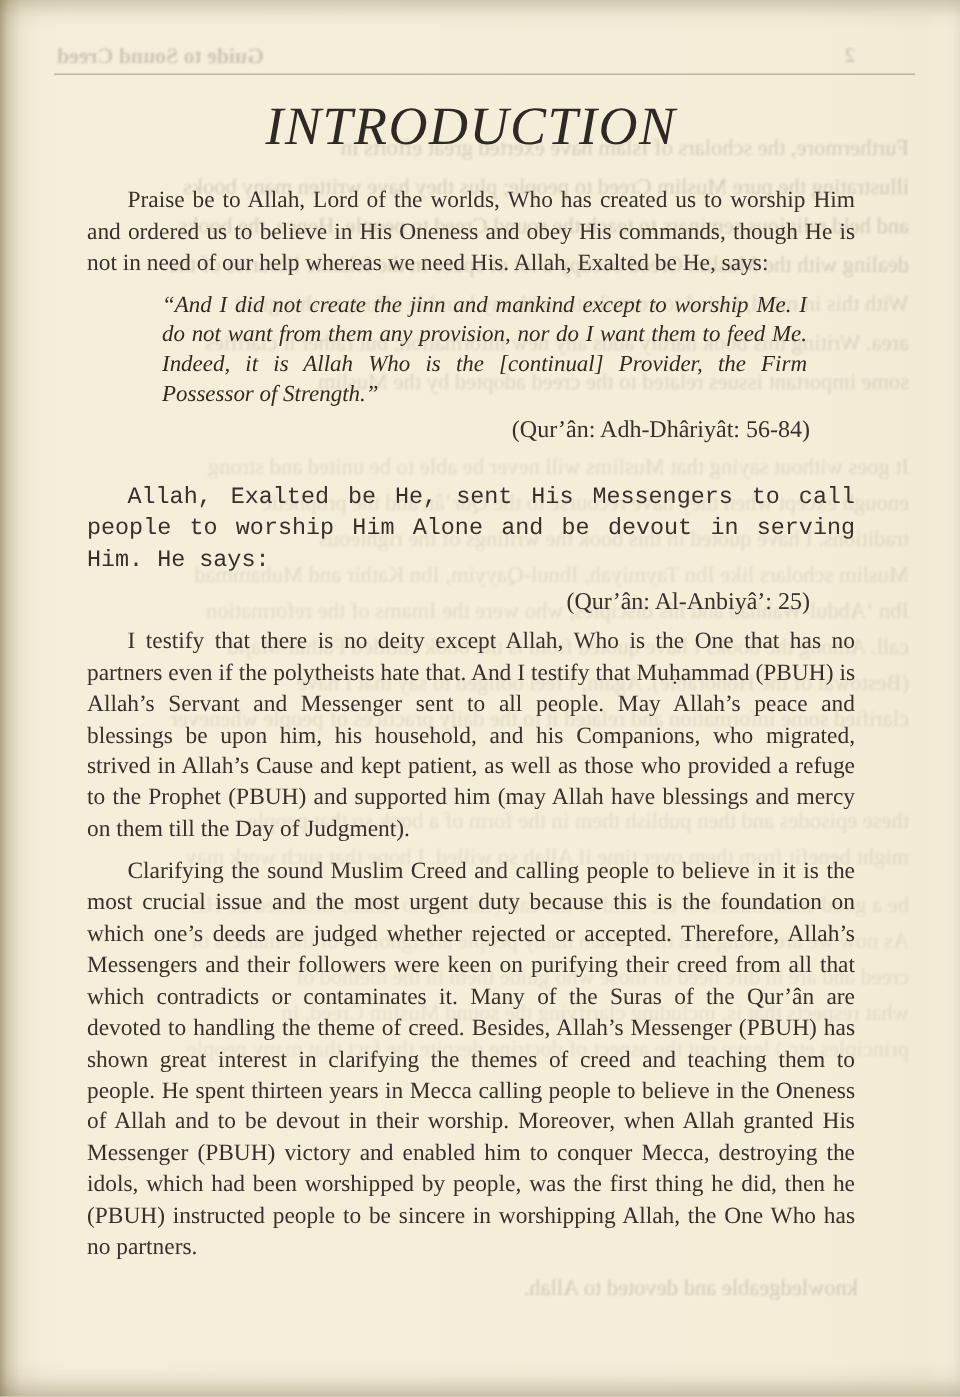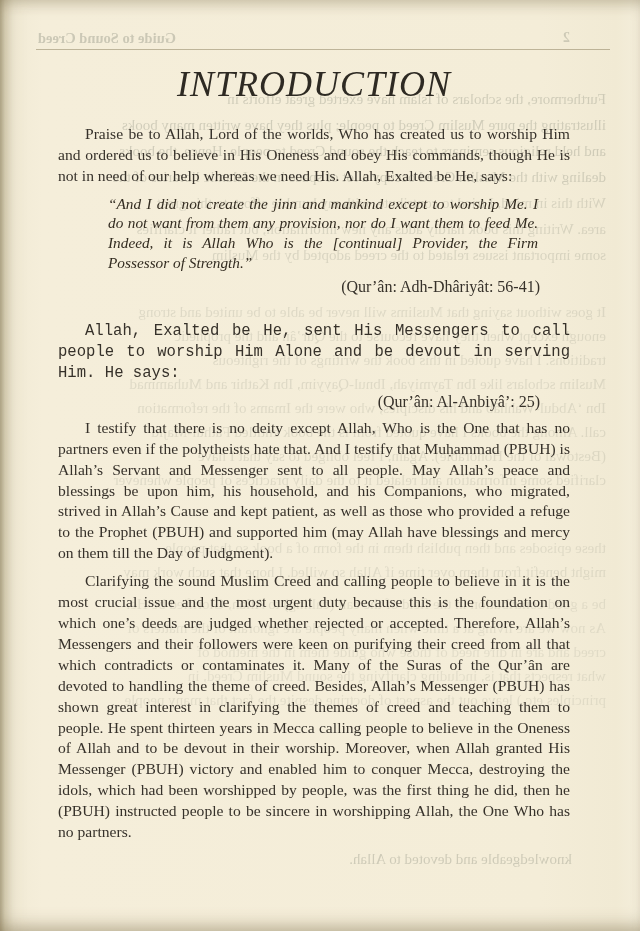--- a/index.html
+++ b/index.html
@@ -125,21 +125,21 @@
 what respects that is, including clarifying the sound Muslim Creed, in
 principles etc.) leave out the aspect of doctrine despite the fact that many people</div>
   <div class="ghost gh-6">knowledgeable and devoted to Allah.</div>
 
   <div class="content">
     <h1 class="title">INTRODUCTION</h1>
 
     <p class="body p1">Praise be to Allah, Lord of the worlds, Who has created us to worship Him and ordered us to believe in His Oneness and obey His commands, though He is not in need of our help whereas we need His. Allah, Exalted be He, says:</p>
 
     <div class="quote q1">“And I did not create the jinn and mankind except to worship Me. I do not want from them any provision, nor do I want them to feed Me. Indeed, it is Allah Who is the [continual] Provider, the Firm Possessor of Strength.”</div>
-    <div class="ref r1">(Qur’ân: Adh-Dhâriyât: 56-41)</div>
+    <div class="ref r1">(Qur’ân: Adh-Dhâriyât: 56-84)</div>
 
     <p class="body p2">Allah, Exalted be He, sent His Messengers to call people to worship Him Alone and be devout in serving Him. He says:</p>
 
     <div class="ref r2">(Qur’ân: Al-Anbiyâ’: 25)</div>
 
     <p class="body p3">I testify that there is no deity except Allah, Who is the One that has no partners even if the polytheists hate that. And I testify that Muḥammad (PBUH) is Allah’s Servant and Messenger sent to all people. May Allah’s peace and blessings be upon him, his household, and his Companions, who migrated, strived in Allah’s Cause and kept patient, as well as those who provided a refuge to the Prophet (PBUH) and supported him (may Allah have blessings and mercy on them till the Day of Judgment).</p>
 
     <p class="body p4">Clarifying the sound Muslim Creed and calling people to believe in it is the most crucial issue and the most urgent duty because this is the foundation on which one’s deeds are judged whether rejected or accepted. Therefore, Allah’s Messengers and their followers were keen on purifying their creed from all that which contradicts or contaminates it. Many of the Suras of the Qur’ân are devoted to handling the theme of creed. Besides, Allah’s Messenger (PBUH) has shown great interest in clarifying the themes of creed and teaching them to people. He spent thirteen years in Mecca calling people to believe in the Oneness of Allah and to be devout in their worship. Moreover, when Allah granted His Messenger (PBUH) victory and enabled him to conquer Mecca, destroying the idols, which had been worshipped by people, was the first thing he did, then he (PBUH) instructed people to be sincere in worshipping Allah, the One Who has no partners.</p>
   </div>
 

